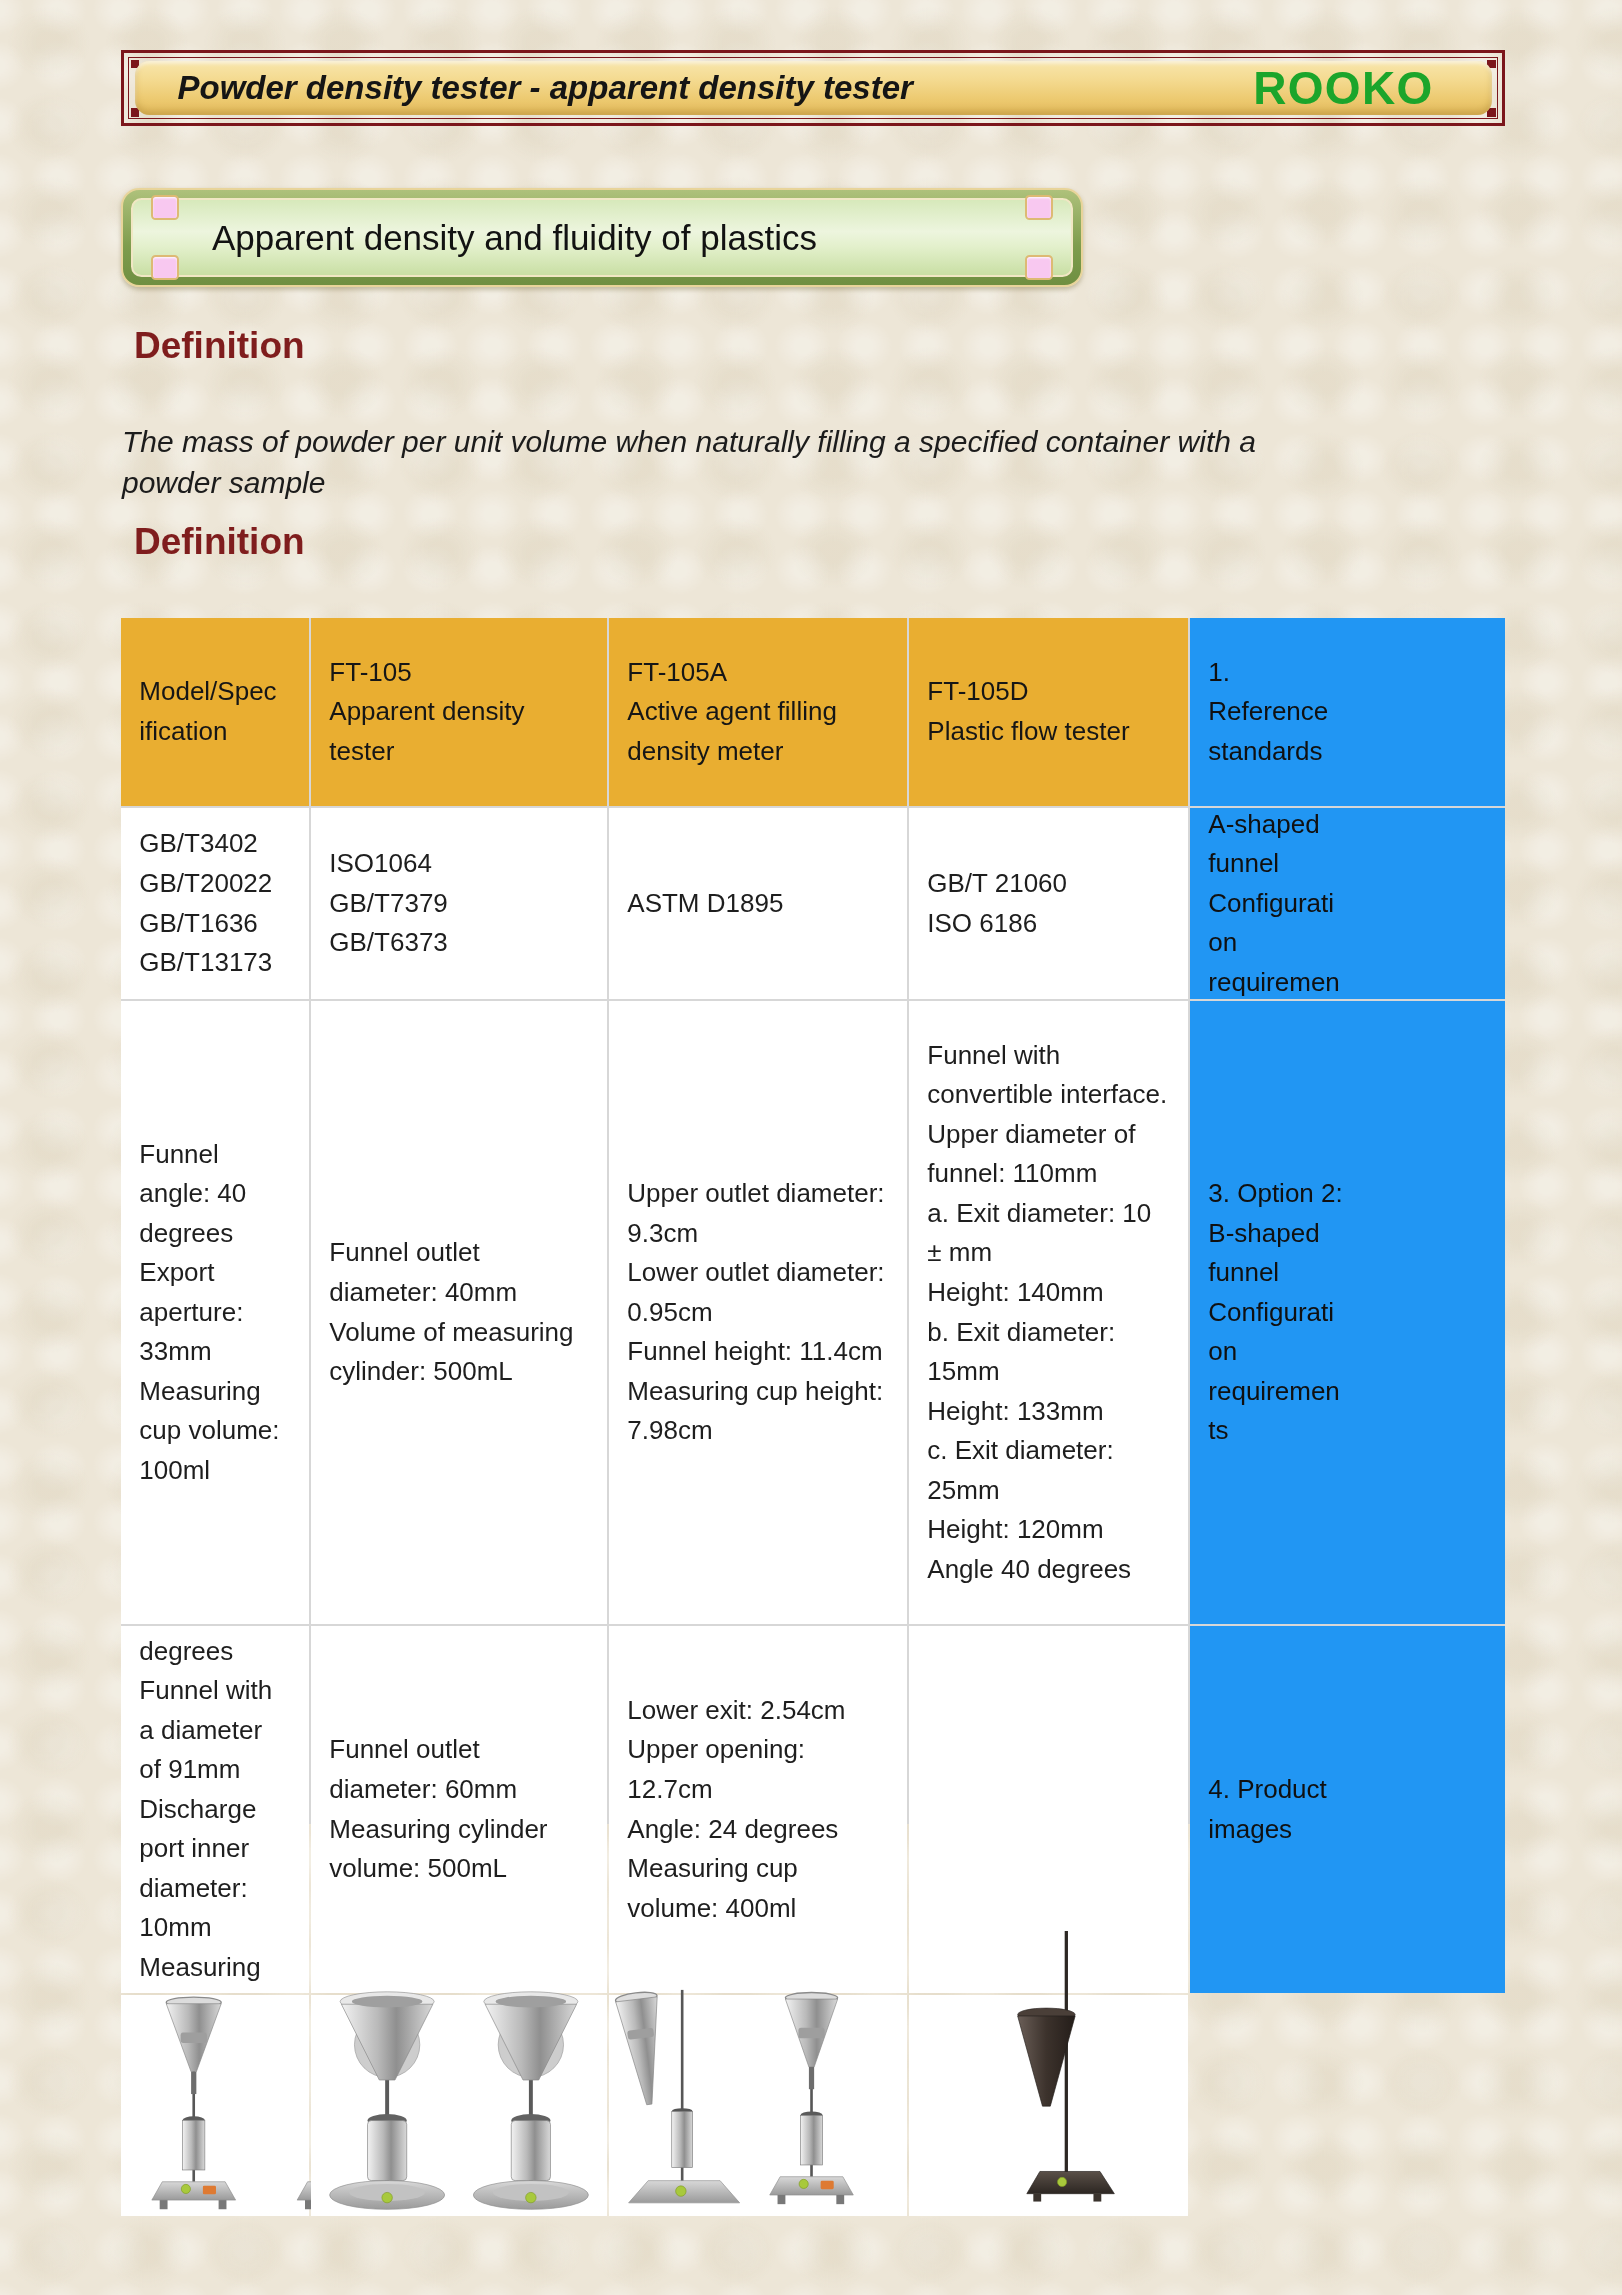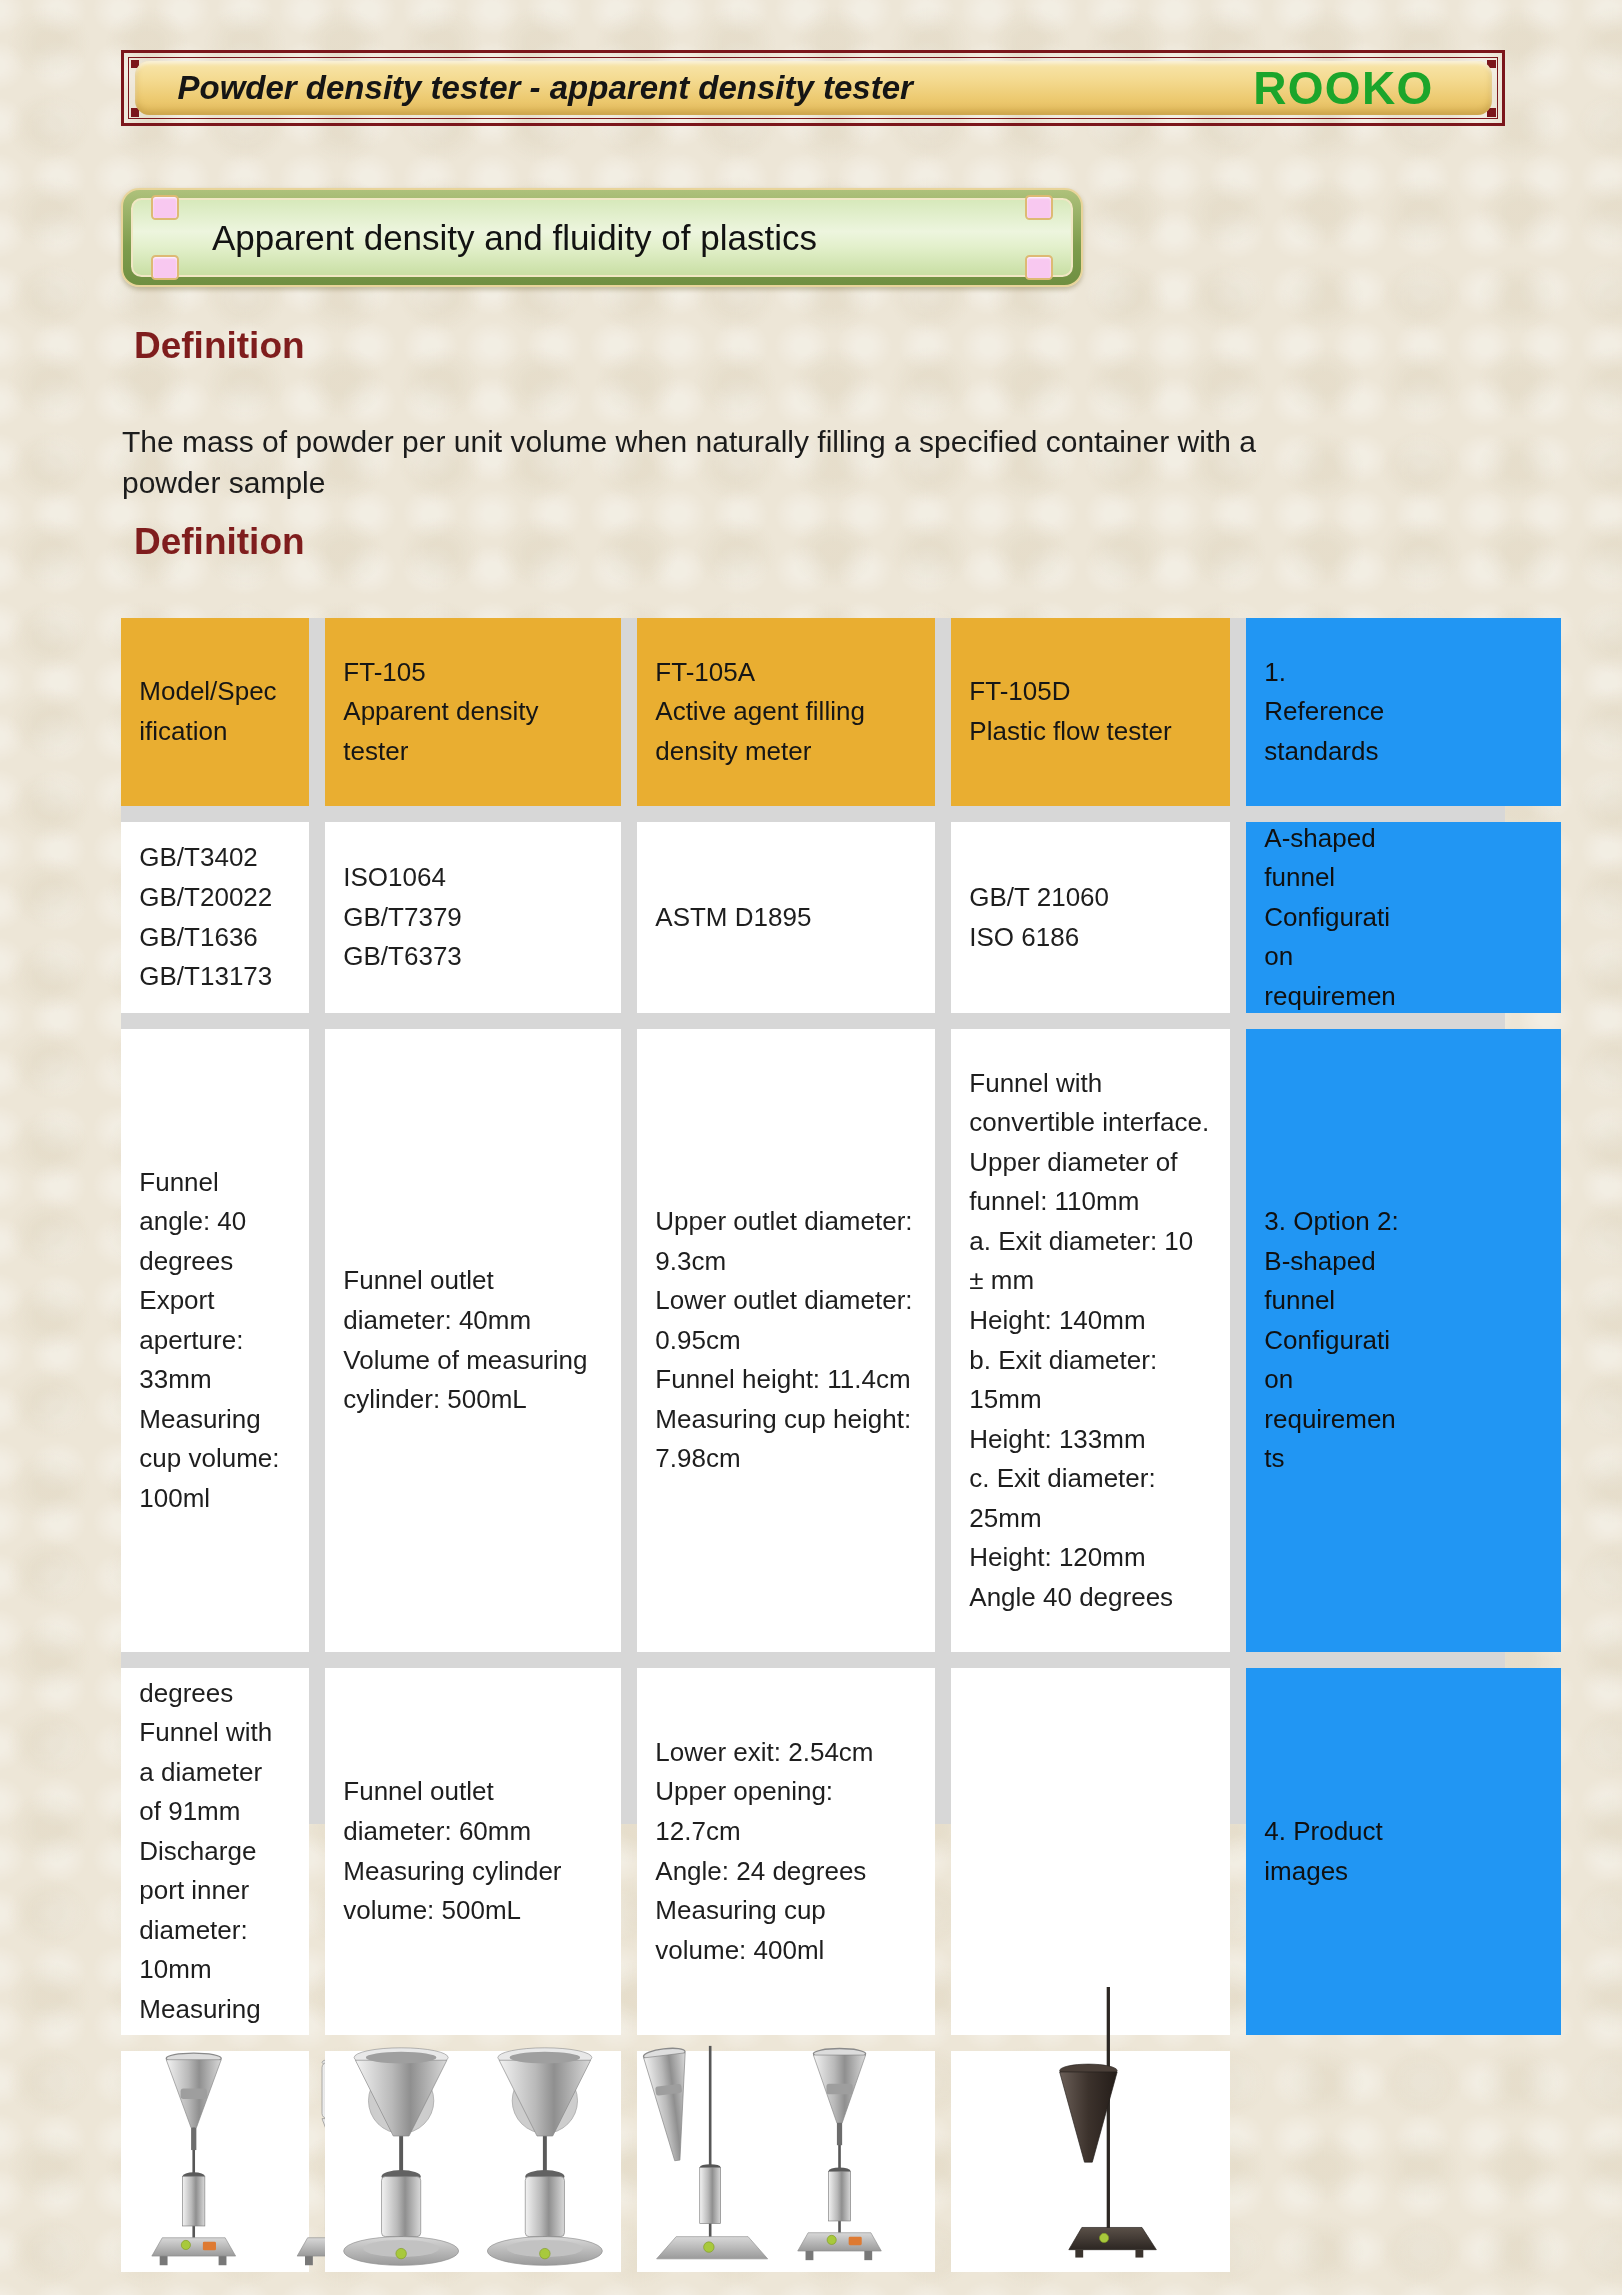--- a/index.html
+++ b/index.html
@@ -44,25 +44,25 @@
   .pin{position:absolute;width:23.6px;height:21px;border-radius:4.6px;background:#F8C8F0;
     border:2px solid #DDBA74;box-shadow:inset 0 1.3px 2px rgba(255,255,255,.85);}
   .pin.tl{left:18.3px;top:-5.2px}.pin.bl{left:18.3px;bottom:-5.2px}
   .pin.tr{right:18.3px;top:-5.2px}.pin.br{right:18.3px;bottom:-5.2px}
   .banner2 .txt{position:absolute;inset:0;display:flex;align-items:center;
     padding-left:79px;font-size:35px;color:#121212;text-align:right;}
   
   .h-green{position:absolute;left:122px;margin:12px;font-weight:700;font-size:37px;color:#7f1d1d;}
   #def-head{top:313px;} #param-head{top:509px;}
   .para{position:absolute;left:122px;top:391px;width:1197px;
-    font-size:30px;line-height:1.38;color:#1c1c1c;}
+    font-style:italic;font-size:30px;line-height:1.38;color:#1c1c1c;}
   
   .tbl{position:absolute;left:121px;top:618px;width:1384px;height:1206px;
     display:grid;grid-template-columns:188px 296px 298px 279px 315px;
-    grid-template-rows:188px 191px 623px 367px 221px;gap:16px;background:#D7D7D7;}
+    grid-template-rows:188px 191px 623px 367px 221px;gap:2px;background:#D7D7D7;}
   .cell{background:#ffffff;display:flex;flex-direction:column;justify-content:center;
     padding:13px 18.3px;box-sizing:border-box;font-size:26px;line-height:1.52;
     color:#1e1e1e;white-space:pre-line;overflow:hidden;}
   .cell.gold{background:#E9AE31;color:#161616;}
   .cell.blue{background:#2196F3;color:#101010;}
   .cell.imgcell{padding:0;position:relative;overflow:visible;}
   .imgcell svg{position:absolute;bottom:3.9px;}
 </style>
 </head>
 <body>

